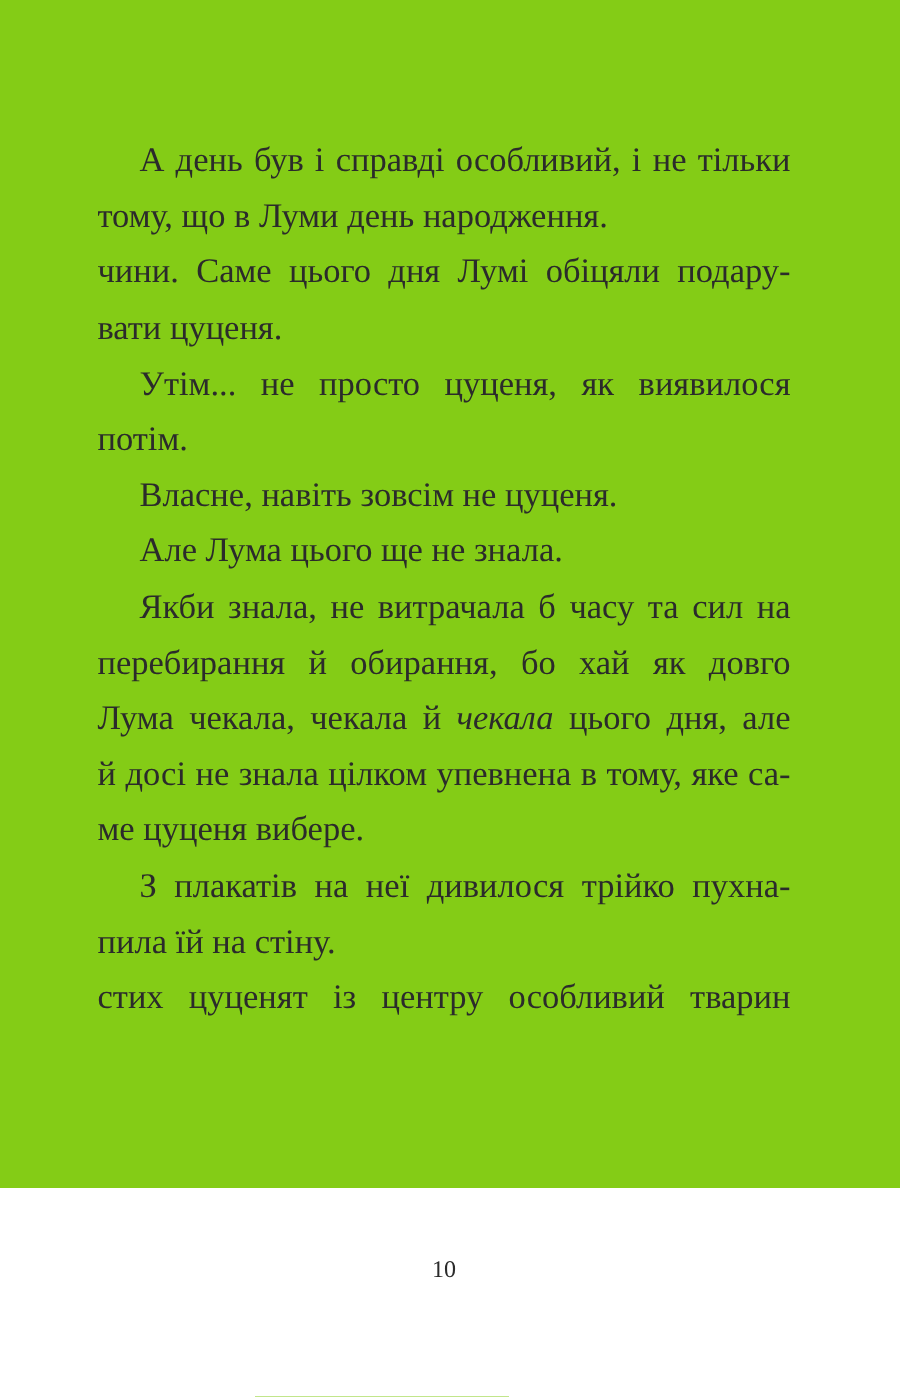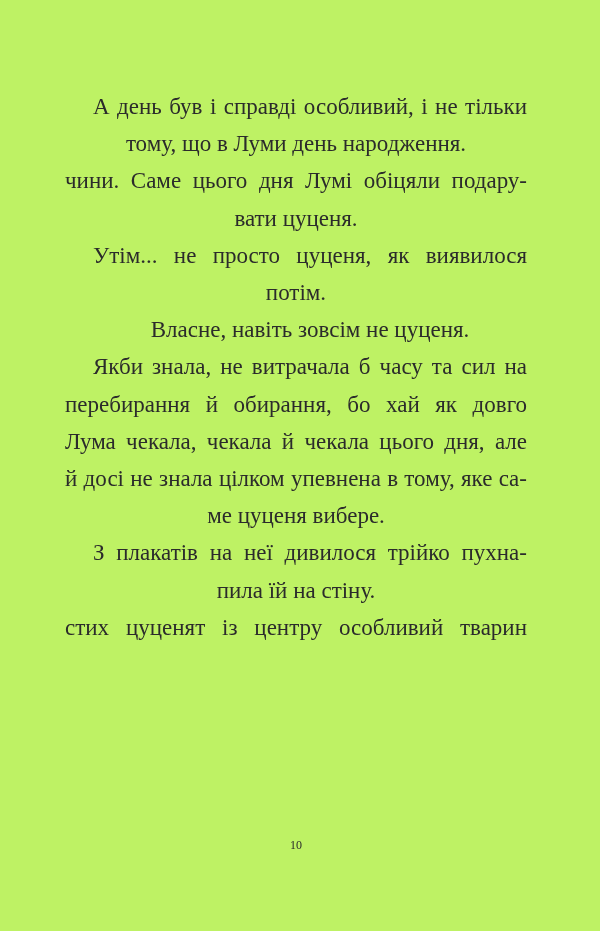--- a/index.html
+++ b/index.html
@@ -8,69 +8,71 @@
   }
   body {
     width: 600px;
     height: 931px;
     background: #ffffff;
     overflow: hidden;
   }
   .page {
     position: relative;
     width: 600px;
-    height: 931px;
-    background: #bef264;
+    height: 792px;
+    background: #84cc16;
     font-family: "Liberation Serif", "DejaVu Serif", serif;
     color: #2b2b2b;
   }
   .text-block {
     position: absolute;
     left: 65px;
     top: 88px;
     width: 462px;
     font-size: 23px;
     line-height: 37.2px;
     text-rendering: optimizeLegibility;
   }
   .line {
-    text-align: center;
+    text-align: left;
     white-space: normal;
   }
   .line.fill {
     text-align: justify;
     text-align-last: justify;
   }
   .line.indent {
     text-indent: 28px;
   }
   .italic {
+    font-style: italic;
   }
   .page-number {
     position: absolute;
     left: 65px;
     top: 838px;
     width: 462px;
     text-align: center;
-    font-size: 12px;
+    font-size: 16px;
     color: #2b2b2b;
   }
 </style>
 </head>
 <body>
 
 <div class="page">
   <div class="text-block" id="text-block">
       <div class="line indent fill"><span>А день був і справді особливий, і не тільки</span></div>
       <div class="line"><span>тому, що в Луми день народження.</span></div>
       <div class="line fill"><span>чини. Саме цього дня Лумі обіцяли подару-</span></div>
       <div class="line"><span>вати цуценя.</span></div>
       <div class="line indent fill"><span>Утім... не просто цуценя, як виявилося</span></div>
       <div class="line"><span>потім.</span></div>
       <div class="line indent"><span>Власне, навіть зовсім не цуценя.</span></div>
+      <div class="line indent"><span>Але Лума цього ще не знала.</span></div>
       <div class="line indent fill"><span>Якби знала, не витрачала б часу та сил на</span></div>
       <div class="line fill"><span>перебирання й обирання, бо хай як довго</span></div>
       <div class="line fill"><span>Лума чекала, чекала й </span><span class="italic">чекала</span><span> цього дня, але</span></div>
       <div class="line fill"><span>й досі не знала цілком упевнена в тому, яке са-</span></div>
       <div class="line"><span>ме цуценя вибере.</span></div>
       <div class="line indent fill"><span>З плакатів на неї дивилося трійко пухна-</span></div>
       <div class="line"><span>пила їй на стіну.</span></div>
       <div class="line fill"><span>стих цуценят із центру особливий тварин</span></div>
     </div>
   <div class="page-number">10</div>

